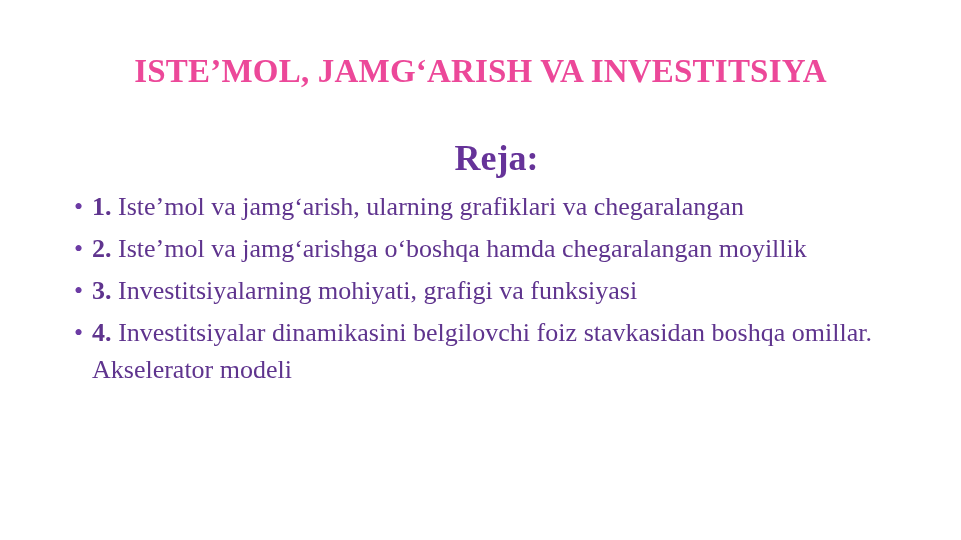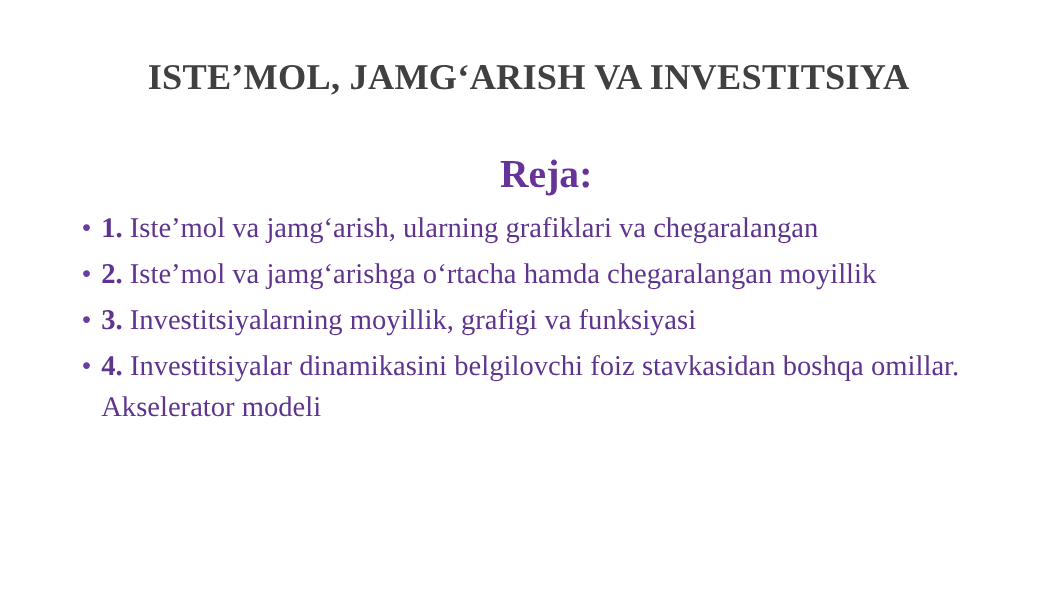--- a/index.html
+++ b/index.html
@@ -8,21 +8,21 @@
     position: relative;
     width: 961px;
     height: 540px;
     background: #ffffff;
     overflow: hidden;
     font-family: "Liberation Serif", "DejaVu Serif", serif;
   }
   .slide-title {
     margin-top: 50px;
     text-align: center;
-    color: #404040;
+    color: #ec4899;
     font-size: 33px;
     font-weight: bold;
     line-height: 42px;
     letter-spacing: 0.2px;
   }
   .t-line { display: block; }
   .agenda-heading {
     margin-top: 44px;
     text-align: center;
     color: #663399;
@@ -62,20 +62,20 @@
 
   <h1 class="slide-title">
       <span class="t-line">ISTE’MOL, JAMG‘ARISH VA INVESTITSIYA</span>
     </h1>
 
   <h2 class="agenda-heading">Reja:</h2>
 
   <ul class="agenda">
     <li><span class="marker">•</span><span class="num">1.</span> <span class="txt">Iste’mol va jamg‘arish, ularning grafiklari va chegaralangan</span></li>
 
-    <li><span class="marker">•</span><span class="num">2.</span> <span class="txt">Iste’mol va jamg‘arishga o‘rtacha hamda chegaralangan moyillik</span></li>
+    <li><span class="marker">•</span><span class="num">2.</span> <span class="txt">Iste’mol va jamg‘arishga o‘boshqa hamda chegaralangan moyillik</span></li>
 
-    <li><span class="marker">•</span><span class="num">3.</span> <span class="txt">Investitsiyalarning moyillik, grafigi va funksiyasi</span></li>
+    <li><span class="marker">•</span><span class="num">3.</span> <span class="txt">Investitsiyalarning mohiyati, grafigi va funksiyasi</span></li>
 
     <li><span class="marker">•</span><span class="num">4.</span> <span class="txt">Investitsiyalar dinamikasini belgilovchi foiz stavkasidan boshqa omillar. Akselerator modeli</span></li>
   </ul>
 
 </div>
 
 </body></html>

